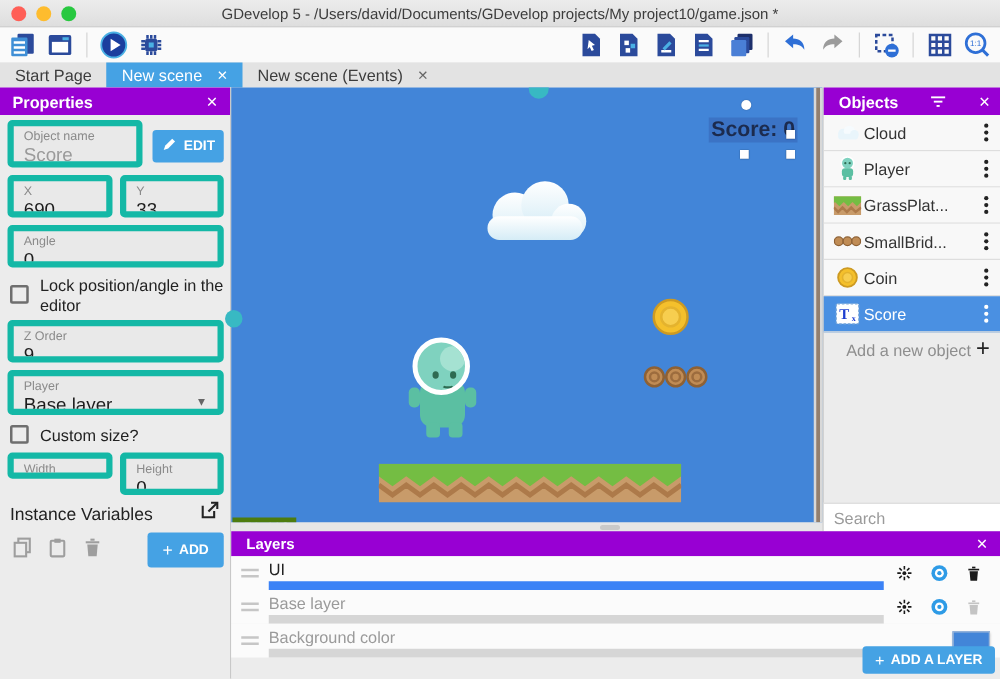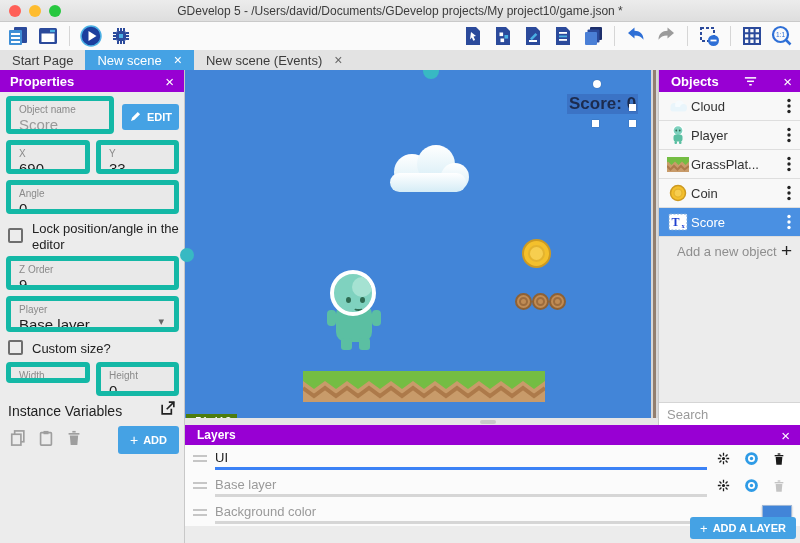--- a/index.html
+++ b/index.html
@@ -112,21 +112,21 @@
 
   
   .layers { position:absolute; left:185px; top:425px; width:615px; height:118px; background:#ececec; }
   .layers .phead { position:absolute; left:0; top:0; width:100%; height:20px; padding:0 10px 0 12px; }
   .layers .phead .ptitle { font-size:12px; }
   .layer-row { position:absolute; left:0; width:100%; height:27px; background:#fbfbfb;
     display:flex; align-items:center; padding:0 8px; }
   .drag-handle { width:14px; display:flex; flex-direction:column; gap:3px; cursor:grab; }
   .drag-handle i { display:block; height:2px; background:#c6c6c6; }
   .layer-name { margin-left:8px; width:492px; border:none; outline:none; background:transparent;
-    font-size:13px; color:#222; border-bottom:3px solid #3b82f6; padding:2px 0;
+    font-size:13px; color:#222; border-bottom:7px solid #3b82f6; padding:2px 0;
     font-family:"Liberation Sans",sans-serif; }
   .layer-name.dim { color:#9a9a9a; border-bottom-color:#d6d6d6; }
   .lyr-icon { width:24px; height:22px; display:flex; align-items:center; justify-content:center; cursor:pointer; margin-left:4px; }
   .color-swatch { width:30px; height:15px; background:#4285d8; border:1px solid #9db7d8;
     box-shadow:0 1px 2px rgba(0,0,0,.25); margin-left:auto; cursor:pointer; }
   .add-layer-btn { position:absolute; left:505px; top:92px; width:106px; height:22px; z-index:5; }
 
   .trash { color:#1a1a1a; } .trash.dim { color:#c4c4c4; }
 </style>
 </head>
@@ -490,20 +490,37 @@
         <span class="obj-dots">
             <svg width="14" height="18" viewBox="0 0 14 18" fill="currentColor">
               <circle cx="7" cy="3.5" r="1.7"></circle>
               <circle cx="7" cy="9" r="1.7"></circle>
               <circle cx="7" cy="14.5" r="1.7"></circle>
             </svg>
           </span>
       </div>
       <div class="obj-row">
         <span class="obj-thumb">
+          <svg width="22" height="10" viewBox="0 0 44 20">
+              <circle cx="8" cy="10" r="7" fill="#c08c55" stroke="#8e6134" stroke-width="2"></circle>
+              <circle cx="22" cy="10" r="7" fill="#c08c55" stroke="#8e6134" stroke-width="2"></circle>
+              <circle cx="36" cy="10" r="7" fill="#c08c55" stroke="#8e6134" stroke-width="2"></circle>
+            </svg>
+        </span>
+        <span class="obj-name">SmallBrid...</span>
+        <span class="obj-dots">
+            <svg width="14" height="18" viewBox="0 0 14 18" fill="currentColor">
+              <circle cx="7" cy="3.5" r="1.7"></circle>
+              <circle cx="7" cy="9" r="1.7"></circle>
+              <circle cx="7" cy="14.5" r="1.7"></circle>
+            </svg>
+          </span>
+      </div>
+      <div class="obj-row">
+        <span class="obj-thumb">
           <svg width="18" height="18" viewBox="0 0 36 36">
               <circle cx="18" cy="18" r="15" fill="#f4c02c" stroke="#cd9a22" stroke-width="3"></circle>
               <circle cx="18" cy="18" r="8" fill="#f7ce4f" stroke="#e4b32e" stroke-width="2.5"></circle>
             </svg>
         </span>
         <span class="obj-name">Coin</span>
         <span class="obj-dots">
             <svg width="14" height="18" viewBox="0 0 14 18" fill="currentColor">
               <circle cx="7" cy="3.5" r="1.7"></circle>
               <circle cx="7" cy="9" r="1.7"></circle>

